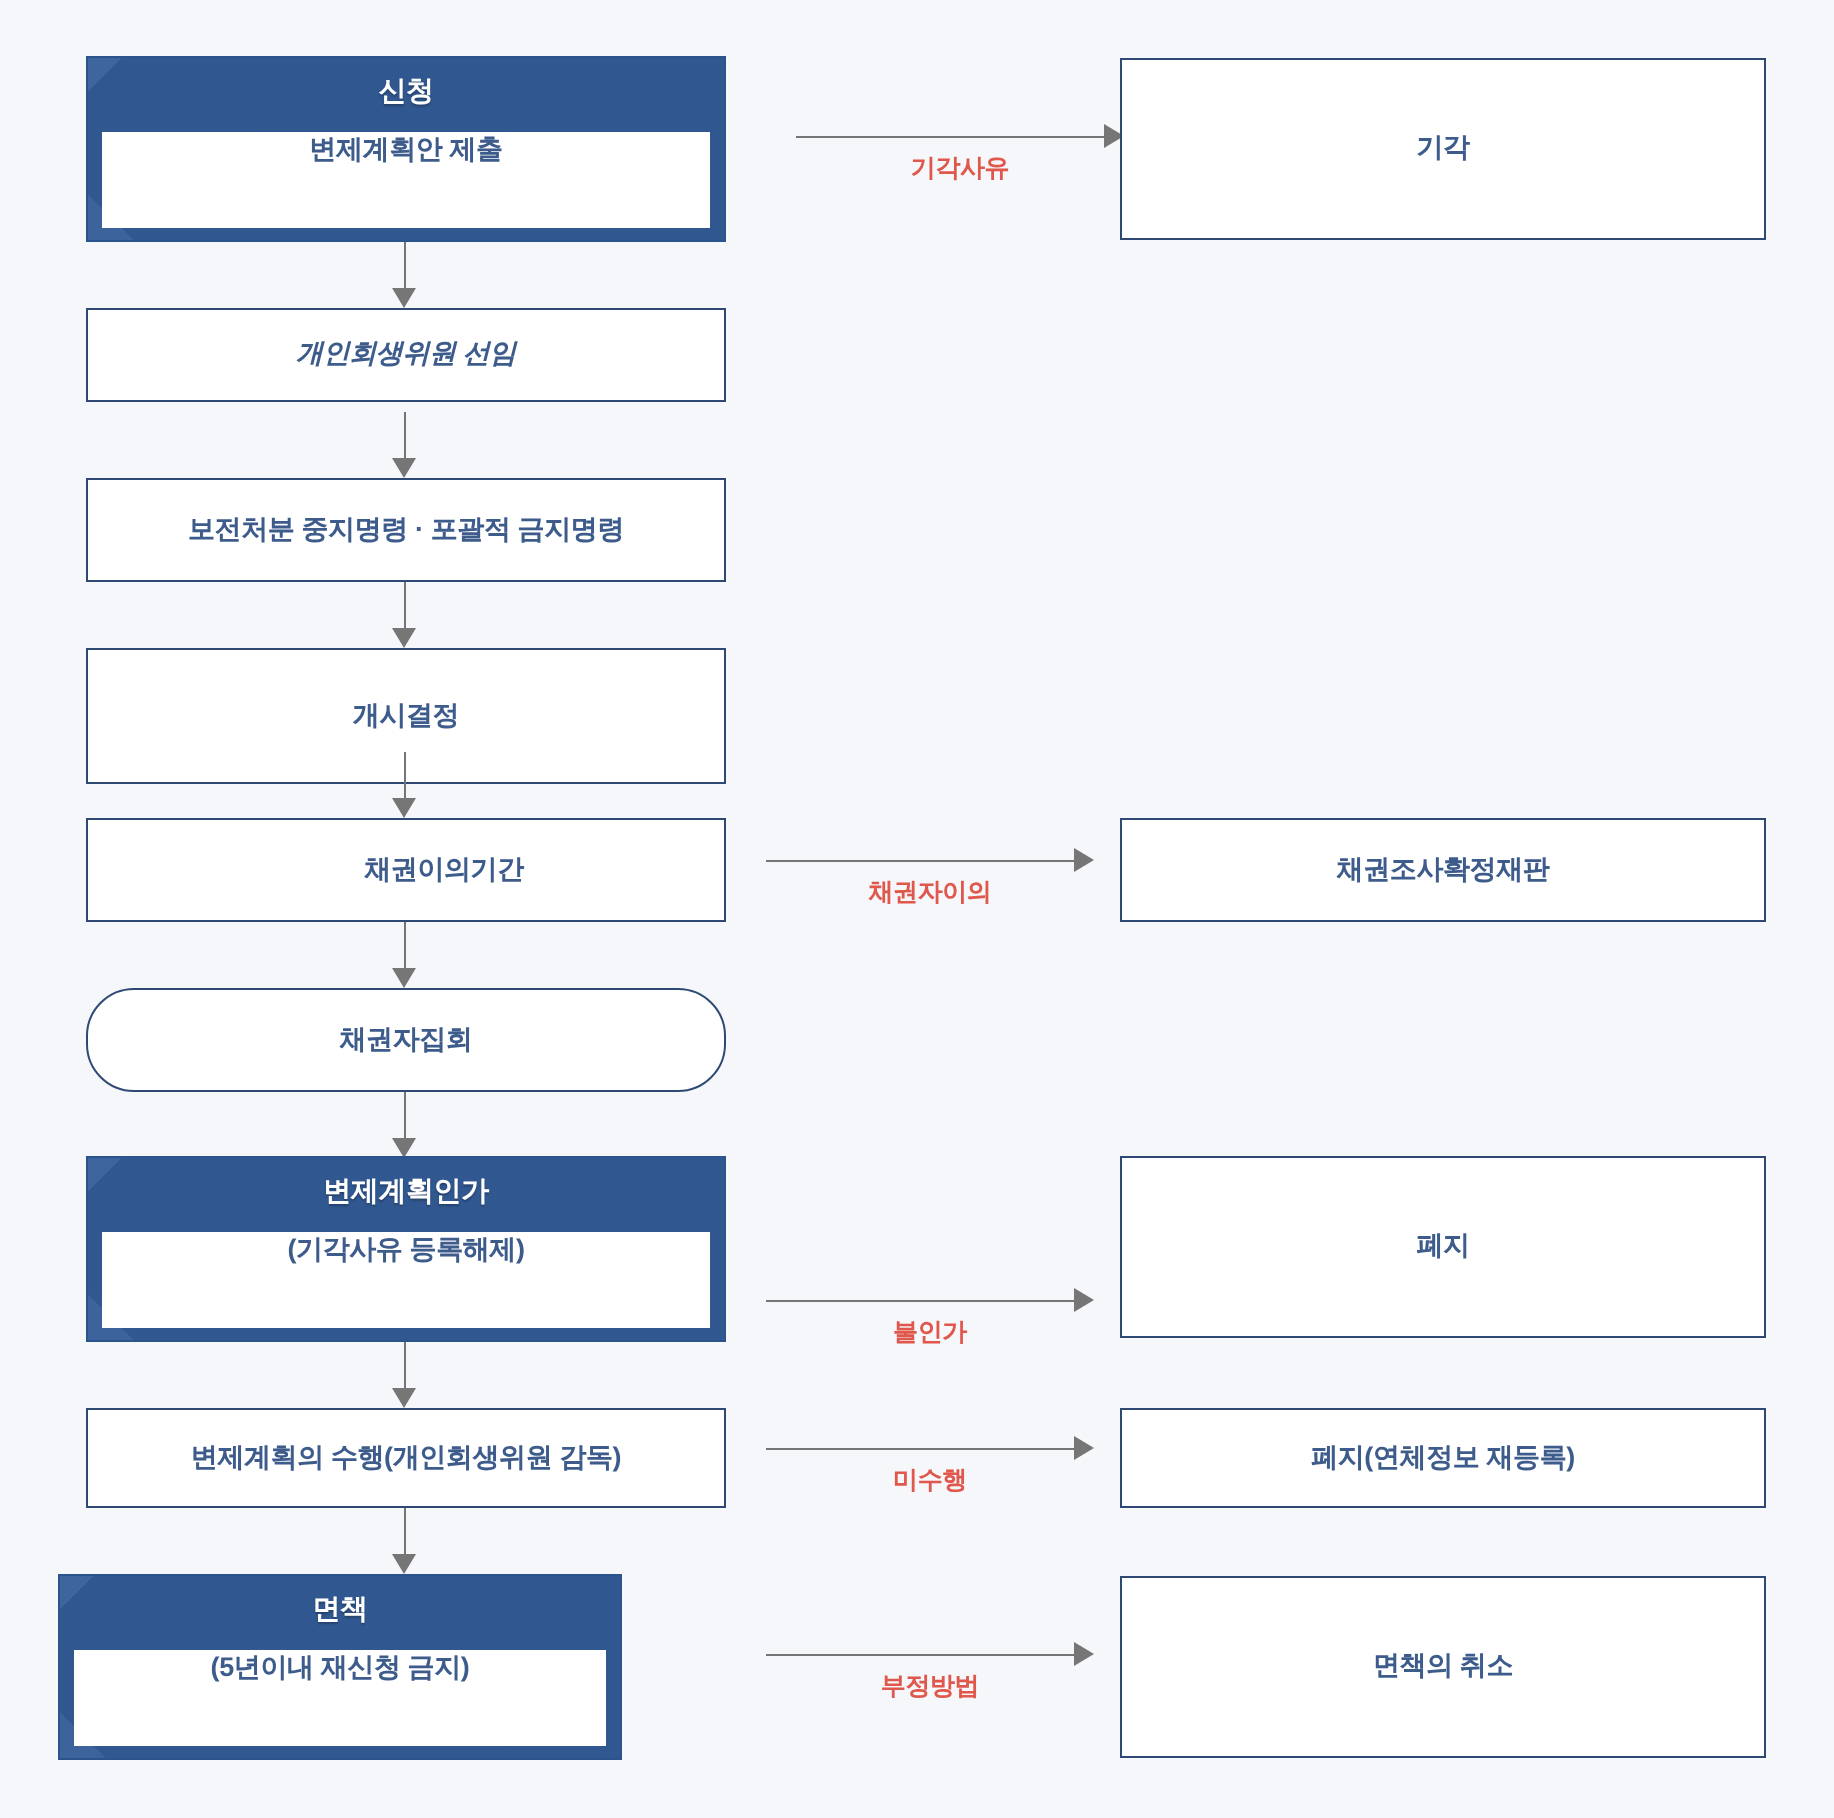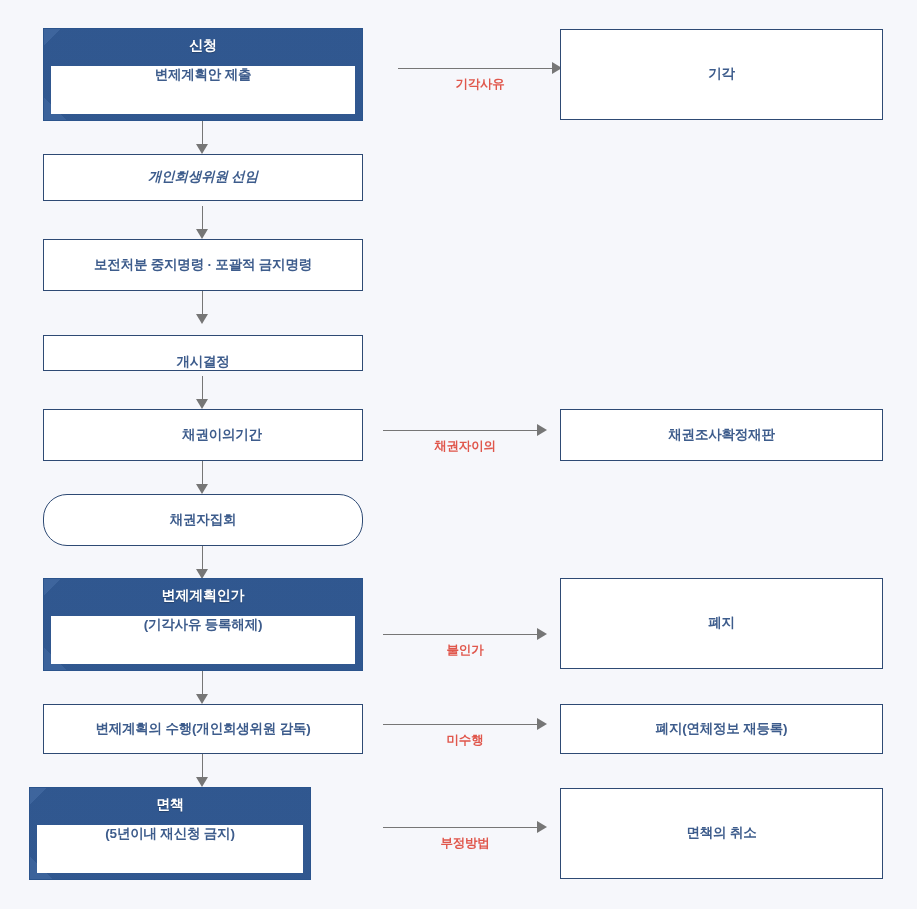--- a/index.html
+++ b/index.html
@@ -167,21 +167,21 @@
 
   <div class="node" style="left:43px; top:239px; width:320px; height:52px;">
     <span class="node-label">보전처분 중지명령 · 포괄적 금지명령</span>
   </div>
 
   <div class="vconn" style="left:196px; top:291px; height:33px;">
     <div class="stem" style="height:23px;"></div>
     <div class="head"></div>
   </div>
 
-  <div class="node" style="left:43px; top:335px; width:320px; height:36px;align-items:flex-end;">
+  <div class="node" style="left:43px; top:324px; width:320px; height:68px;">
     <span class="node-label">개시결정</span>
   </div>
 
   <div class="vconn" style="left:196px; top:376px; height:33px;">
     <div class="stem" style="height:23px;"></div>
     <div class="head"></div>
   </div>
 
   <div class="node" style="left:43px; top:409px; width:320px; height:52px;padding-left:38px;">
     <span class="node-label">채권이의기간</span>
@@ -242,21 +242,21 @@
   <div class="hconn" style="left:383px; top:424px; width:164px;">
     <div class="stem" style="width:154px;"></div>
     <div class="head"></div>
     <div class="hlabel">채권자이의</div>
   </div>
 
   <div class="node" style="left:560px; top:409px; width:323px; height:52px;">
     <span class="node-label">채권조사확정재판</span>
   </div>
 
-  <div class="hconn" style="left:383px; top:628px; width:164px;">
+  <div class="hconn" style="left:383px; top:644px; width:164px;">
     <div class="stem" style="width:154px;"></div>
     <div class="head"></div>
     <div class="hlabel">불인가</div>
   </div>
 
   <div class="node" style="left:560px; top:578px; width:323px; height:91px;">
     <span class="node-label">폐지</span>
   </div>
 
   <div class="hconn" style="left:383px; top:718px; width:164px;">

